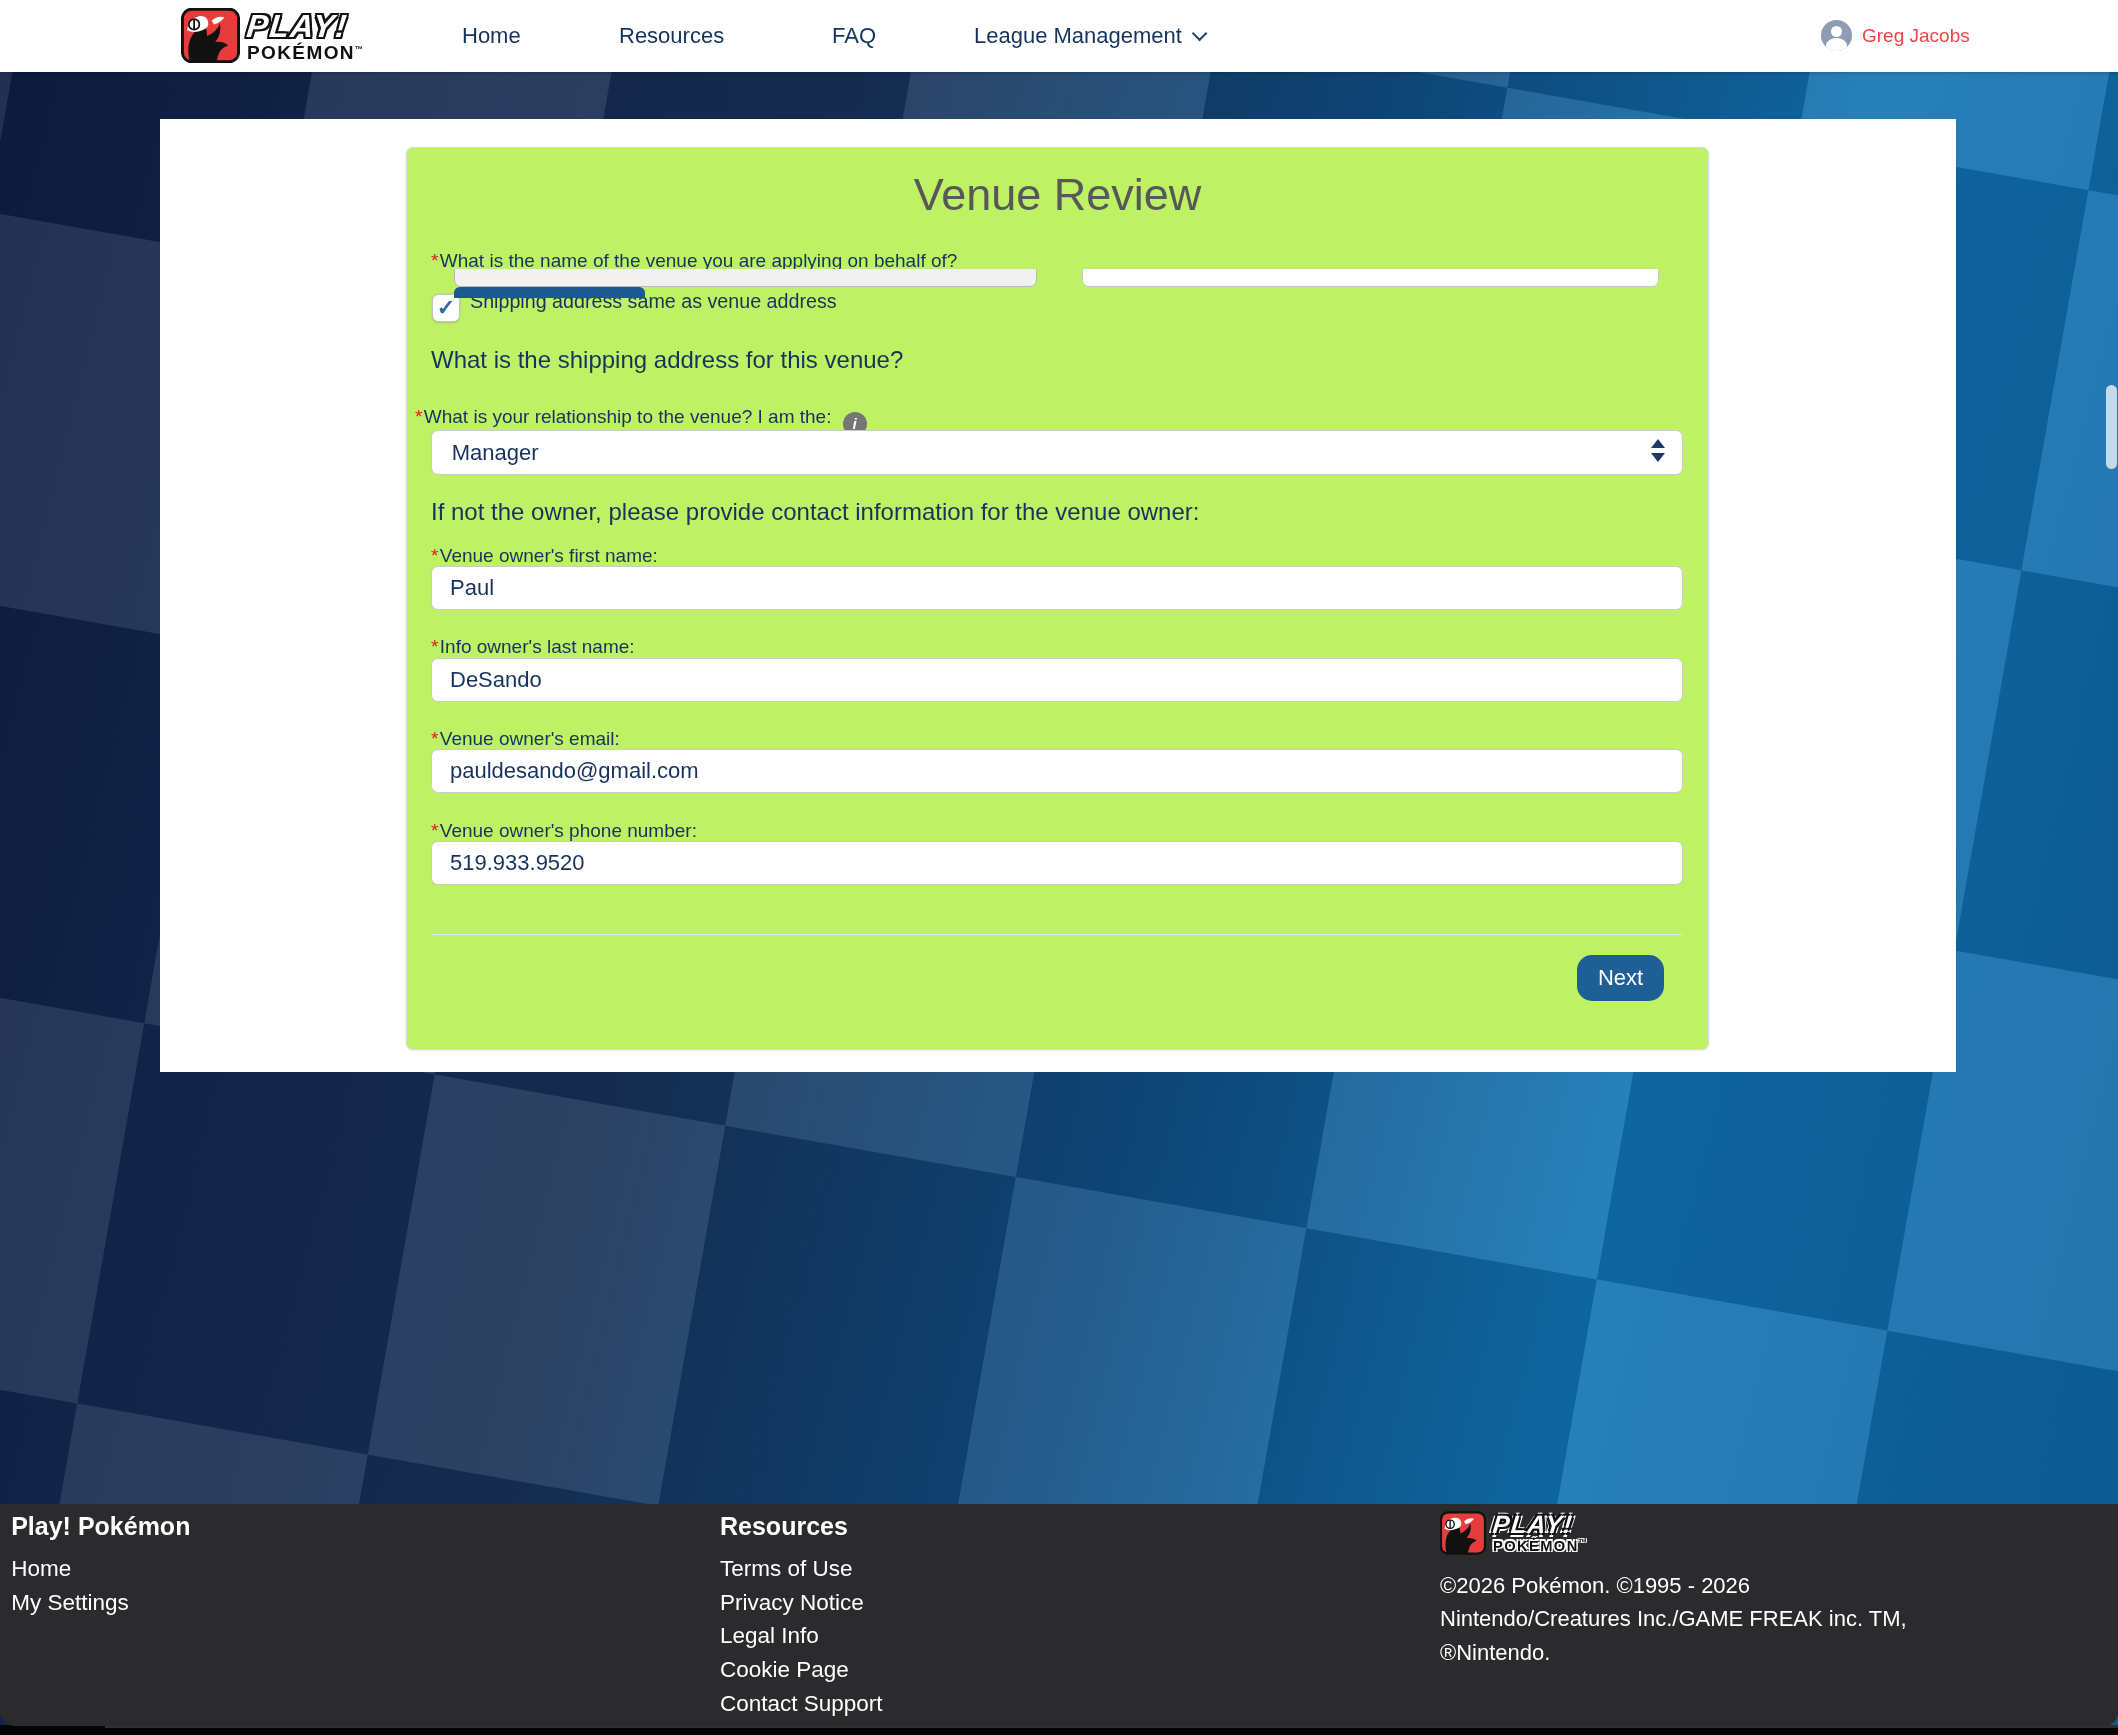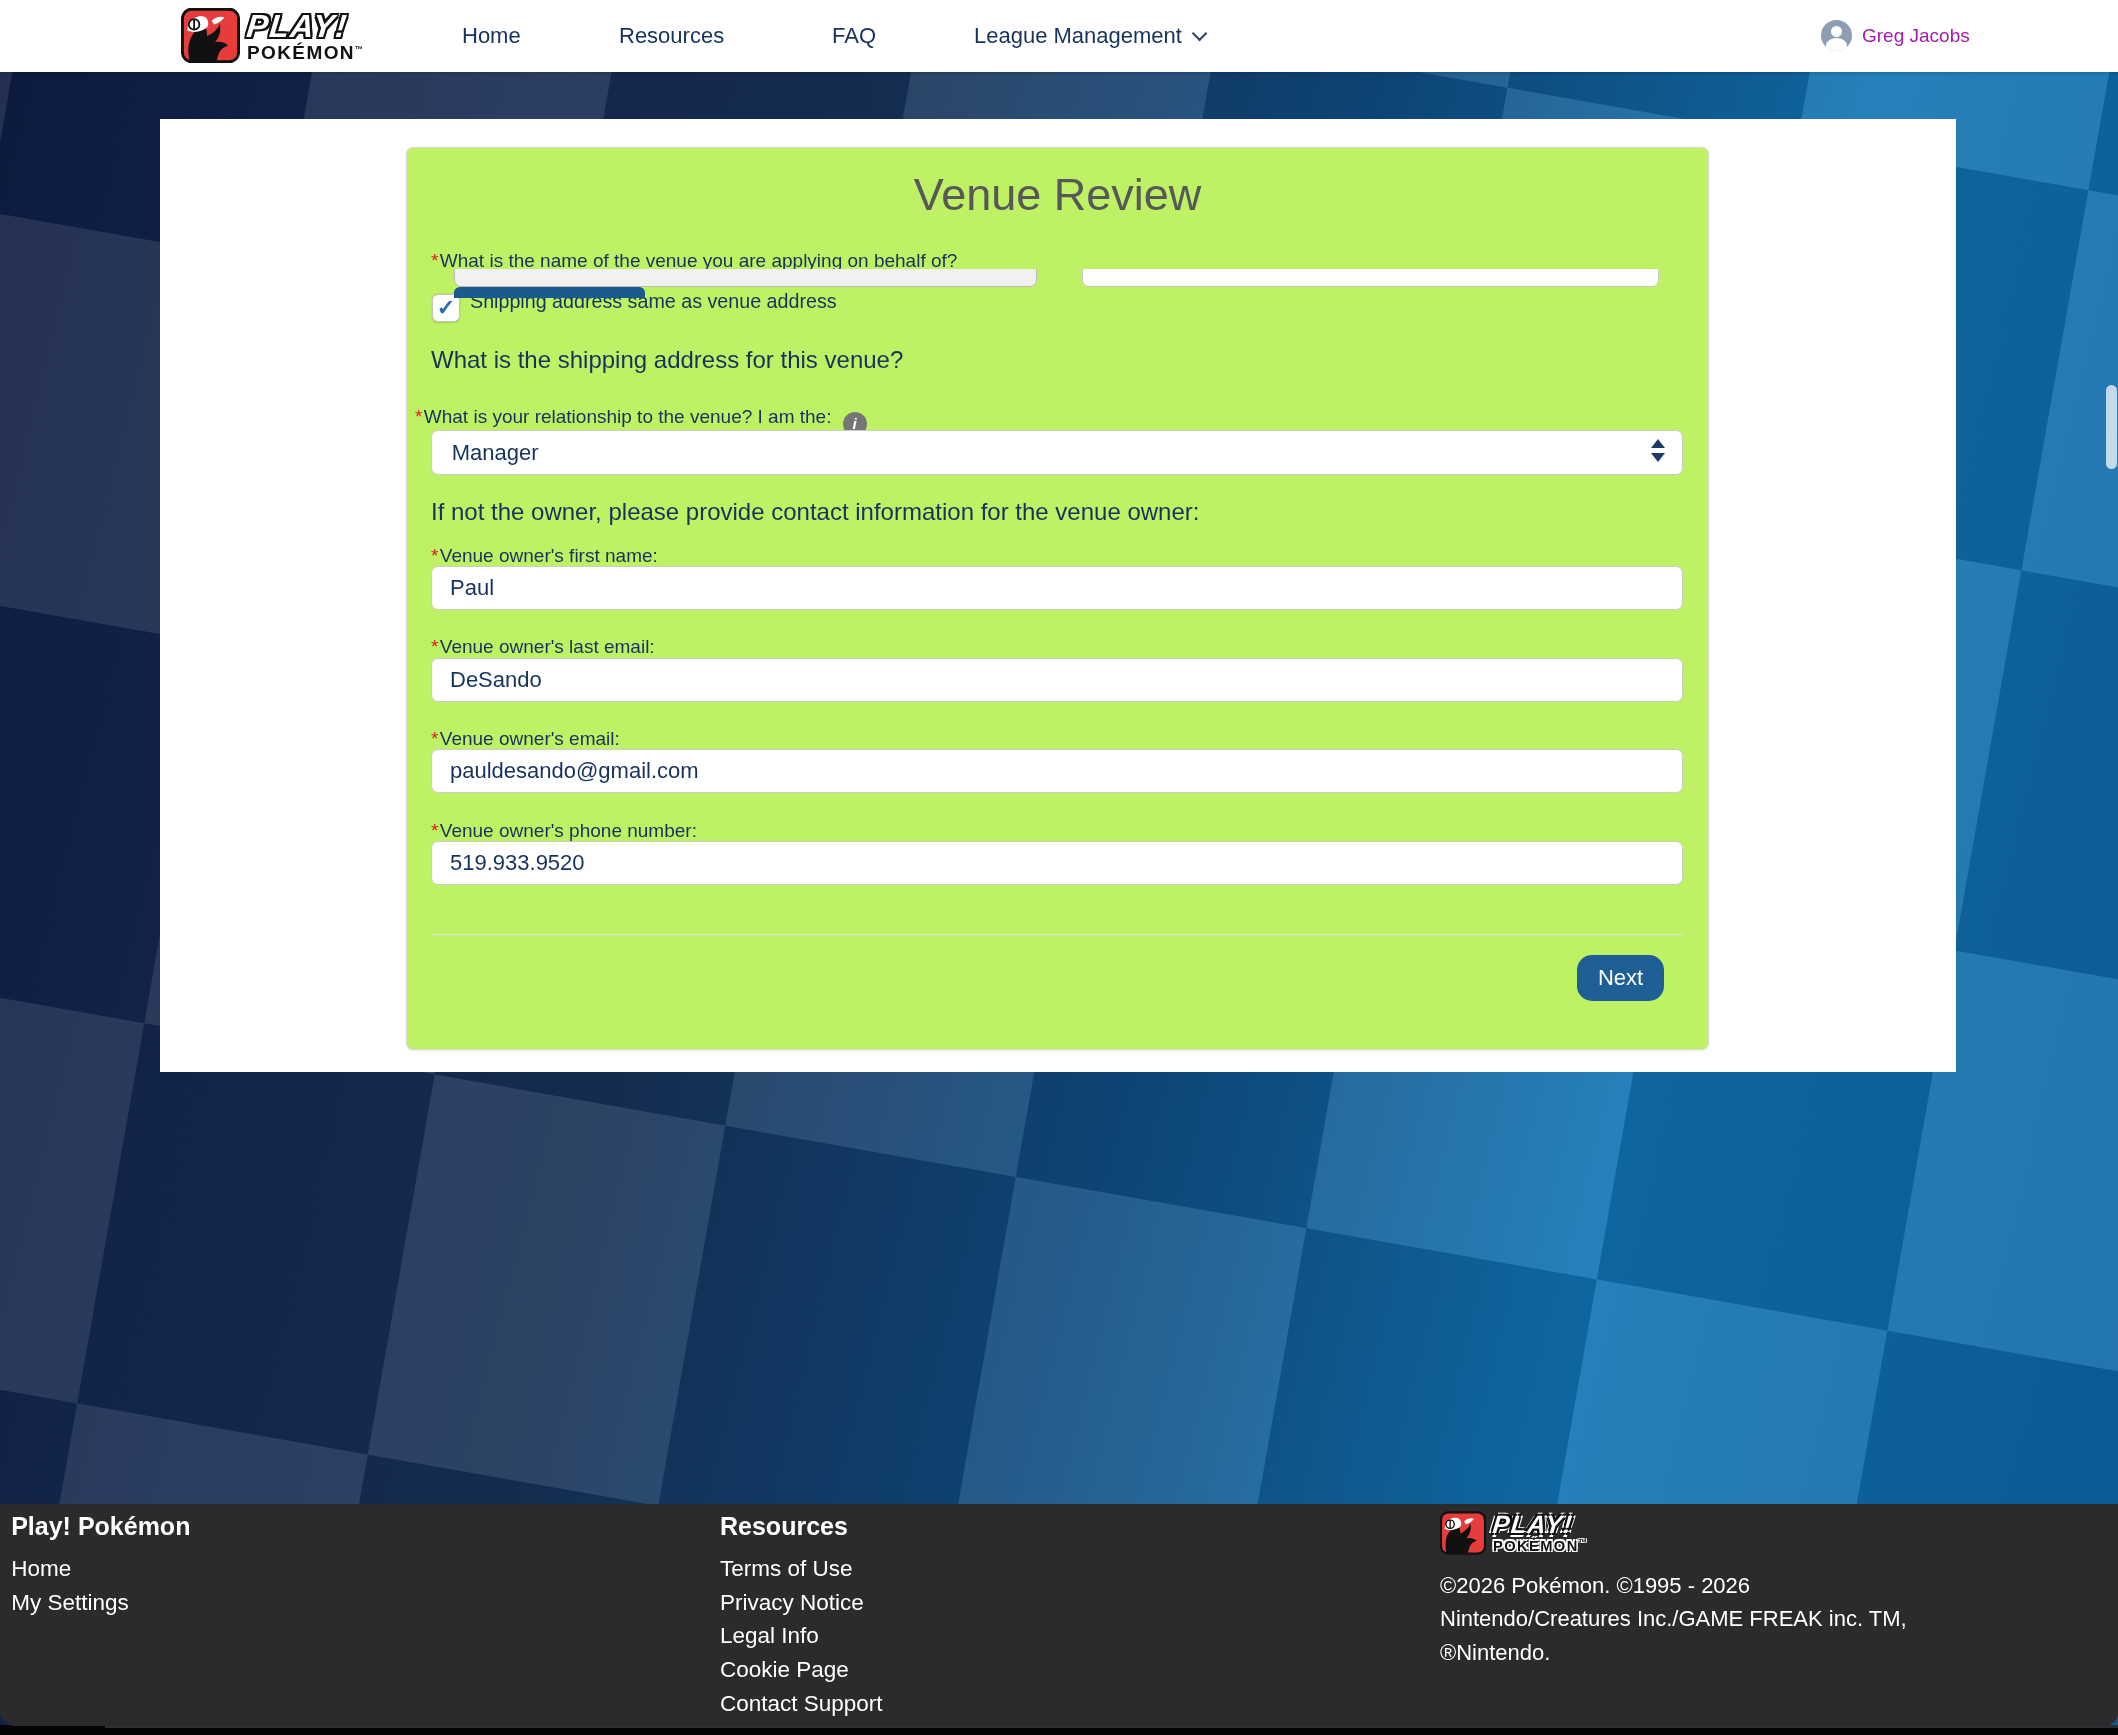--- a/index.html
+++ b/index.html
@@ -50,21 +50,21 @@
   .chevron {
     width:11.2px; height:11.2px; border-right:2.1px solid #24406c; border-bottom:2.1px solid #24406c;
     transform:rotate(45deg) translateY(-2.8px); margin-left:9.8px; display:inline-block;
   }
   .avatar {
     position:absolute; left:1821px; top:20.4px; width:31px; height:31px; border-radius:50%;
     background:#8e9db4; overflow:hidden;
   }
   .avatar::before { content:""; position:absolute; left:9.8px; top:5.6px; width:11.2px; height:11.2px; border-radius:50%; background:#fff; }
   .avatar::after  { content:""; position:absolute; left:4.9px;  top:18px; width:21px; height:15.4px; border-radius:50% 50% 0 0; background:#fff; }
-  .user-name { position:absolute; left:1862px; top:0; height:72px; display:flex; align-items:center; font-size:19px; color:#a21caf; }
+  .user-name { position:absolute; left:1862px; top:0; height:72px; display:flex; align-items:center; font-size:19px; color:#ef4444; }
 
   
   .panel { position:absolute; left:160px; top:119px; width:1796px; height:953px; background:#fff; z-index:10; }
   .card {
     position:absolute; left:246px; top:28px; width:1303px; height:903px; background:#bef264;
     border:1.4px solid #d9dbdd; border-radius:7px; box-shadow:0 0.7px 2.8px rgba(0,0,0,0.08);
   }
   .form-title { position:absolute; left:0; top:21px; width:100%; text-align:center; font-size:45px; color:var(--title-gray,#58585a); font-weight:400; }
 
   .q-label { position:absolute; font-size:19px; color:var(--label-navy,#16335e); }
@@ -203,21 +203,21 @@
     </div>
 
     <h2 class="section-heading" style="top:350px;">If not the owner, please provide contact information for the venue owner:</h2>
 
     <div class="field-label" style="top:397px;">
       <span class="req">*</span><span>Venue owner's first name:</span>
     </div>
     <input class="text-input" style="top: 418px;" type="text" value="Paul">
 
     <div class="field-label" style="top:488px;">
-      <span class="req">*</span><span>Venue owner's last email:</span>
+      <span class="req">*</span><span>Info owner's last name:</span>
     </div>
     <input class="text-input" style="top: 510px;" type="text" value="DeSando">
 
     <div class="field-label" style="top:580px;">
       <span class="req">*</span><span>Venue owner's email:</span>
     </div>
     <input class="text-input" style="top: 601px;" type="text" value="pauldesando@gmail.com">
 
     <div class="field-label" style="top:672px;">
       <span class="req">*</span><span>Venue owner's phone number:</span>

